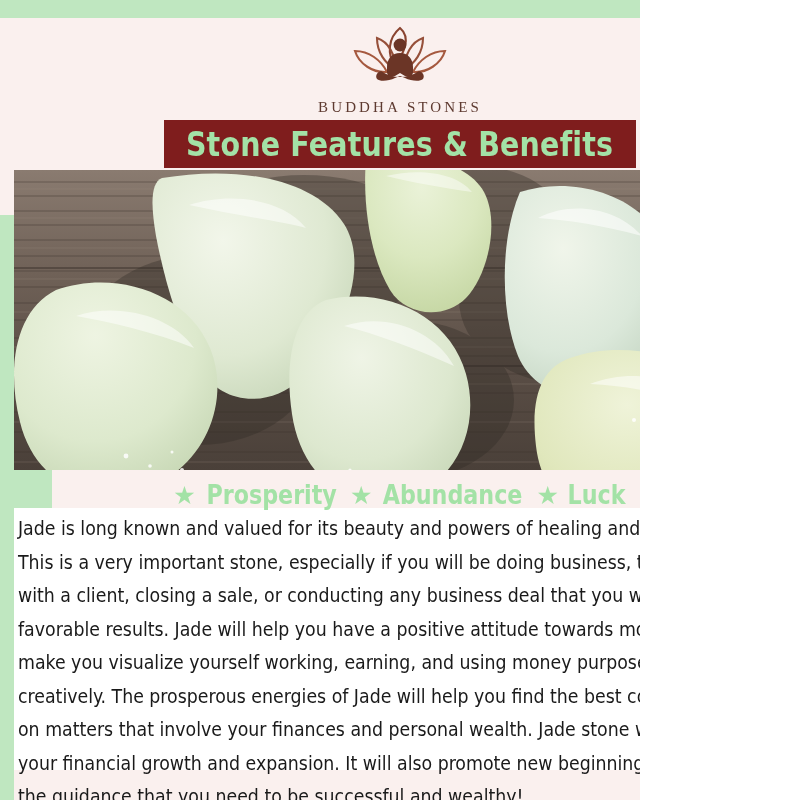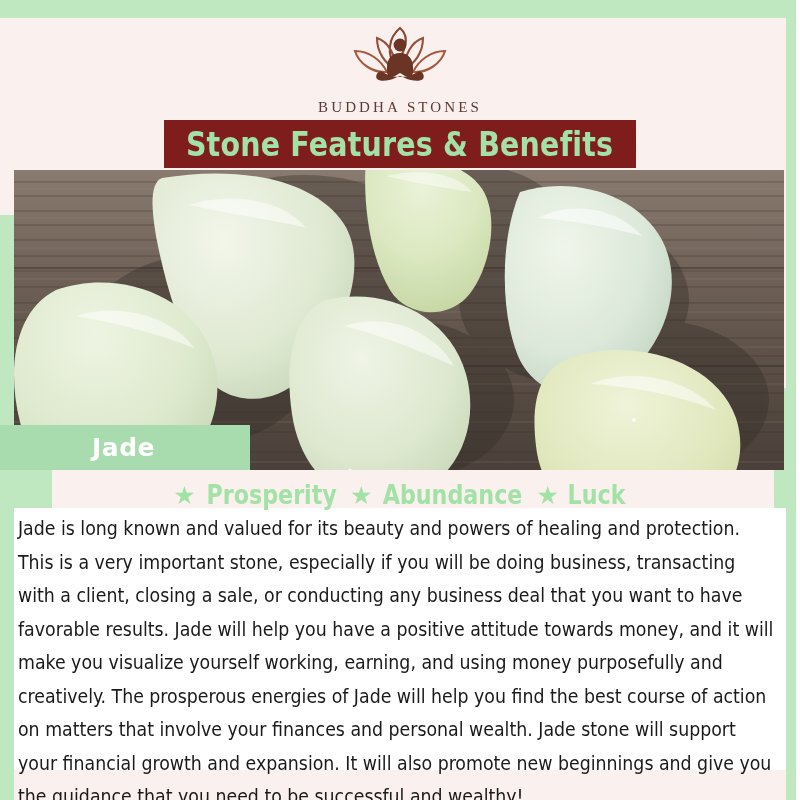--- a/index.html
+++ b/index.html
@@ -8,21 +8,21 @@
   html, body {
     width: 800px;
     height: 800px;
     overflow: hidden;
     background: #ffffff;
     font-family: "Liberation Sans", sans-serif;
   }
 
   #poster {
     position: relative;
-    width: 796px;
+    width: 640px;
     height: 800px;
     background: #faf0ee;
     overflow: hidden;
   }
 
   
   .deco { position: absolute; background: #bfe7c0; }
 
   .deco-top-band   { left: 0;   top: 0;    width: 800px; height: 18px; }
   .deco-left-upper { left: 0;   top: 215px; width: 14px; height: 250px; }
@@ -325,23 +325,20 @@
         <circle cx="112" cy="286" r="2.4"></circle>
           <circle cx="136" cy="296" r="1.8"></circle>
         <circle cx="158" cy="282" r="1.5"></circle>
           <circle cx="168" cy="300" r="2.0"></circle>
         <circle cx="336" cy="300" r="1.6"></circle>
           <circle cx="620" cy="250" r="2.0"></circle>
       </g>
     </svg>
   </div>
 
-  <div class="jade-band">
-    <span class="jade-text">Jade</span>
-  </div>
 
   <div class="copy-plate"></div>
   <div class="copy-plate-fade"></div>
 
   <div class="benefits">
     <div class="benefit">
       <span class="star">★</span>
       <span class="blabel">Prosperity</span>
     </div>
     <div class="benefit">

